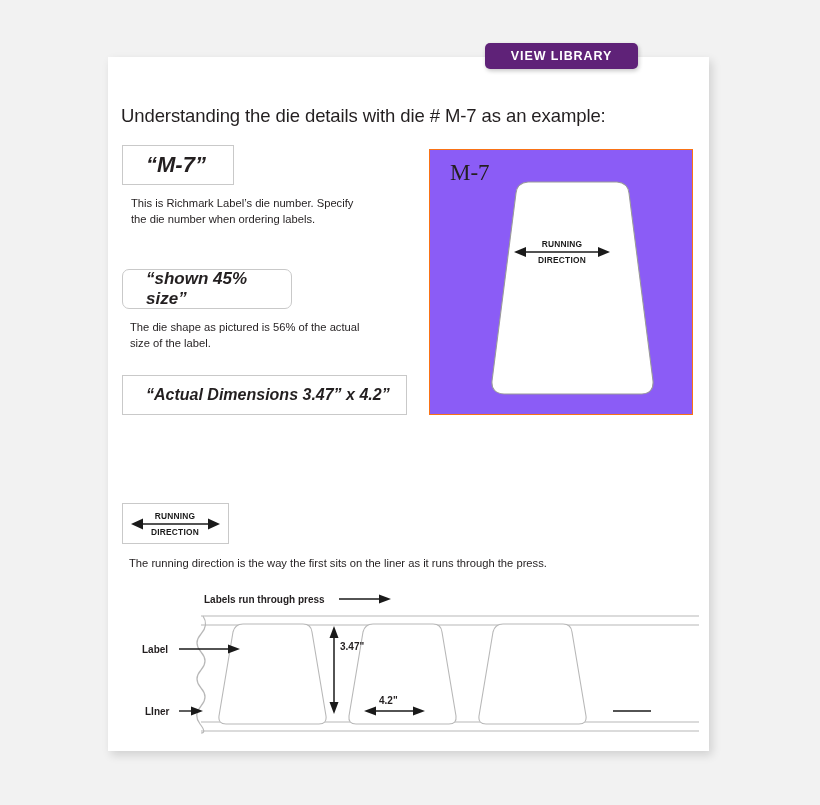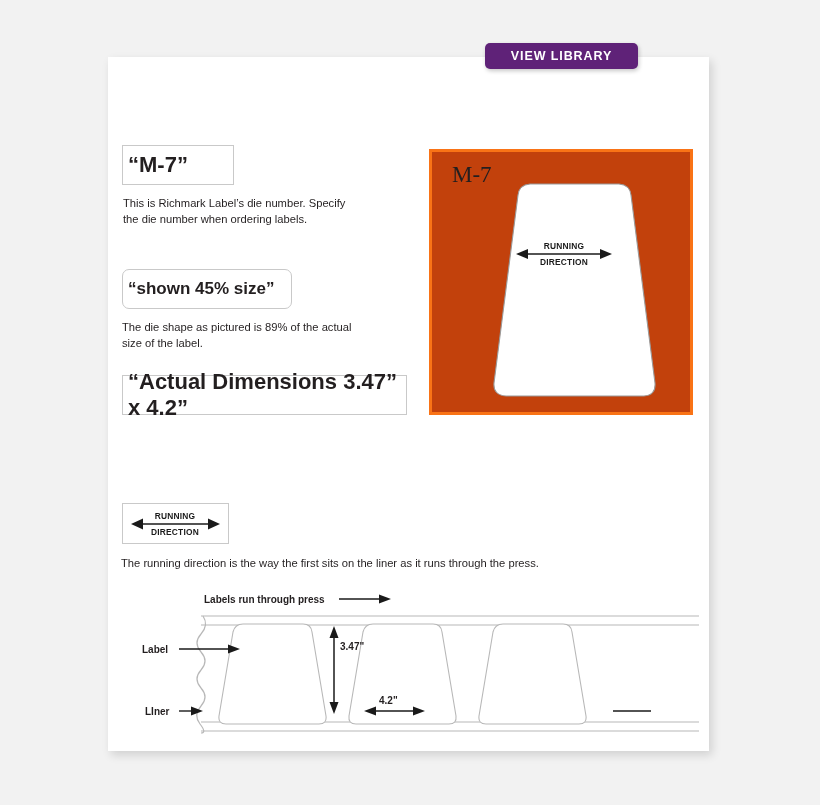--- a/index.html
+++ b/index.html
@@ -64,50 +64,52 @@
     letter-spacing: -0.1px;
   }
 
   
   .term-box {
     position: absolute;
     border: 1px solid #c9c9c9;
     box-sizing: border-box;
     display: flex;
     align-items: center;
-    padding-left: 5px;
+    padding-left: 23px;
     font-weight: bold;
     color: #231f20;
+    font-style: italic;
   }
   #term-box-1 { left: 122px; top: 145px; width: 112px; height: 40px; font-size: 22px; }
   #term-box-2 { left: 122px; top: 269px; width: 170px; height: 40px; font-size: 17px; border-radius: 7px; }
-  #term-box-3 { left: 122px; top: 375px; width: 285px; height: 40px; font-size: 22px; }
+  #term-box-3 { left: 122px; top: 375px; width: 285px; height: 40px; font-size: 16px; }
 
   
   .body-text {
     position: absolute;
     font-size: 11.2px;
     color: #231f20;
     line-height: 15.5px;
+    margin-left: 8px;
   }
   #desc-1 { left: 123px; top: 196px; width: 240px; }
   #desc-2 { left: 122px; top: 320px; width: 230px; }
   #desc-3 { left: 121px; top: 430px; width: 578px; }
   #desc-4 { left: 121px; top: 556px; width: 500px; }
 
   
   .die-panel {
     position: absolute;
     left: 429px;
     top: 149px;
     width: 264px;
     height: 266px;
-    border: 3px solid #f97316;
-    box-sizing: border-box;
-    background: #c2410c;
+    border: 1px solid #f97316;
+    box-sizing: border-box;
+    background: #8b5cf6;
   }
   .die-panel-title {
     position: absolute;
     left: 20px;
     top: 10px;
     font-family: "Liberation Serif", serif;
     font-size: 23px;
     color: #231f20;
   }
   .die-svg { position: absolute; left: 0; top: 0; }
@@ -156,26 +158,27 @@
 </style>
 </head>
 <body>
 
 <div id="stage">
 
   <div class="card"></div>
 
   <div class="view-library-btn">VIEW LIBRARY</div>
 
+  <div class="page-heading">Understanding the die details with die # M-7 as an example:</div>
 
   <div class="term-box" id="term-box-1">“M-7”</div>
   <div class="body-text" id="desc-1">This is Richmark Label’s die number. Specify the die number when ordering labels.</div>
 
   <div class="term-box" id="term-box-2">“shown 45% size”</div>
-  <div class="body-text" id="desc-2">The die shape as pictured is 89% of the actual size of the label.</div>
+  <div class="body-text" id="desc-2">The die shape as pictured is 56% of the actual size of the label.</div>
 
   <div class="term-box" id="term-box-3">“Actual Dimensions 3.47” x 4.2”</div>
 
   <div class="die-panel">
     <div class="die-panel-title">M-7</div>
 
     <svg class="die-svg" width="262" height="264" viewBox="0 0 262 264">
       <path d="M 62 231
                L 86 43
                Q 87 33 98 32

